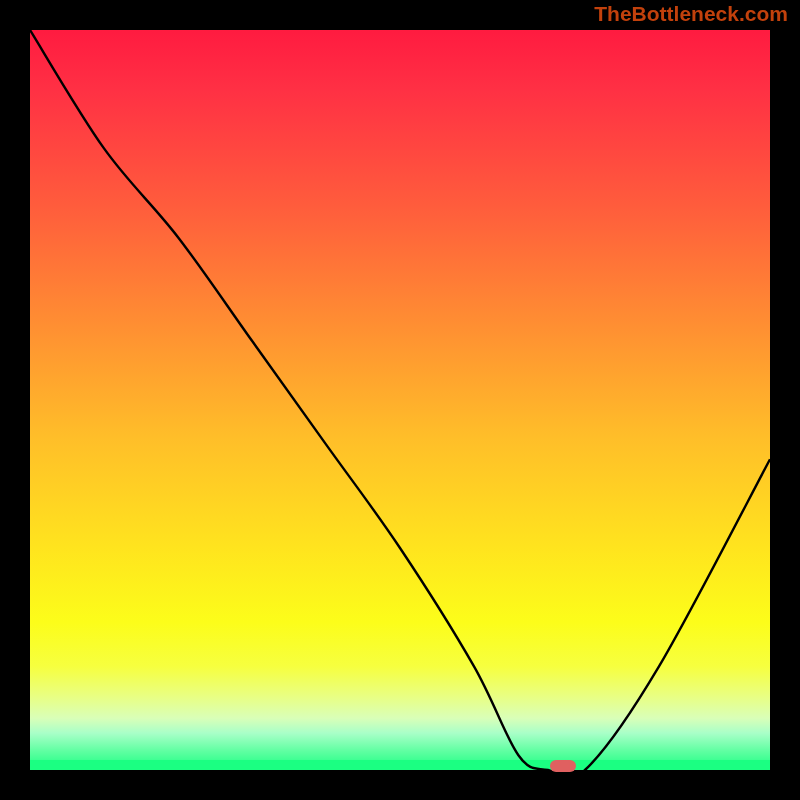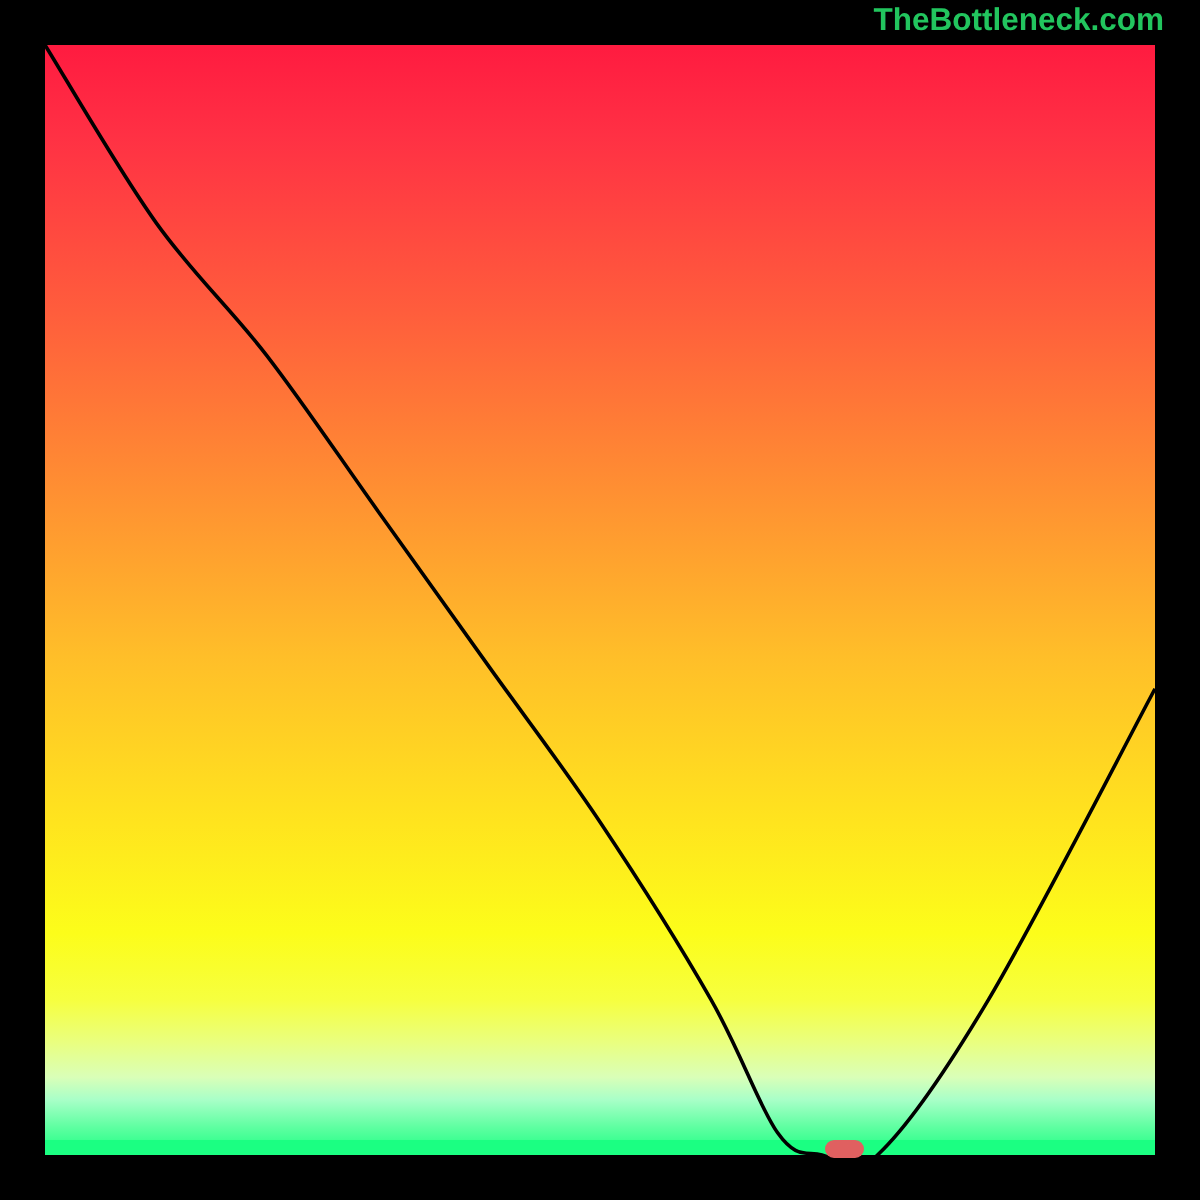--- a/index.html
+++ b/index.html
@@ -1,18 +1,18 @@
 <!DOCTYPE html>
 <html><head>
 <meta charset="utf-8">
 <style>
   body{margin:0;padding:0;background:#fff}
   .frame{width:800px;height:800px;position:relative;background:#000}
-  .watermark{position:absolute;top:2px;right:24px;
-             font:600 21px Arial,Helvetica,sans-serif;color:#22c55e;z-index:3}
+  .watermark{position:absolute;top:2px;right:12px;
+             font:600 21px Arial,Helvetica,sans-serif;color:#c2410c;z-index:3}
   .plot-wrap{position:absolute;left:30px;top:30px;width:740px;height:740px}
   .gradient{position:absolute;inset:0;
             background:linear-gradient(to bottom,
               #ff1b40 0%, #ff3044 8%, #ff5d3c 24%,
               #ff8f32 40%, #ffbe29 55%, #ffe41e 70%,
               #fcfd1a 80%, #f6ff3f 86%, #e9ff82 90%,
               #d9ffb8 93%, #a9ffc8 95%, #5effa1 97.5%,
               #1bff82 100%)}
   .bottom-band{position:absolute;left:0;right:0;bottom:0;height:10px;background:#1bff82}
   svg{position:absolute;inset:0}

